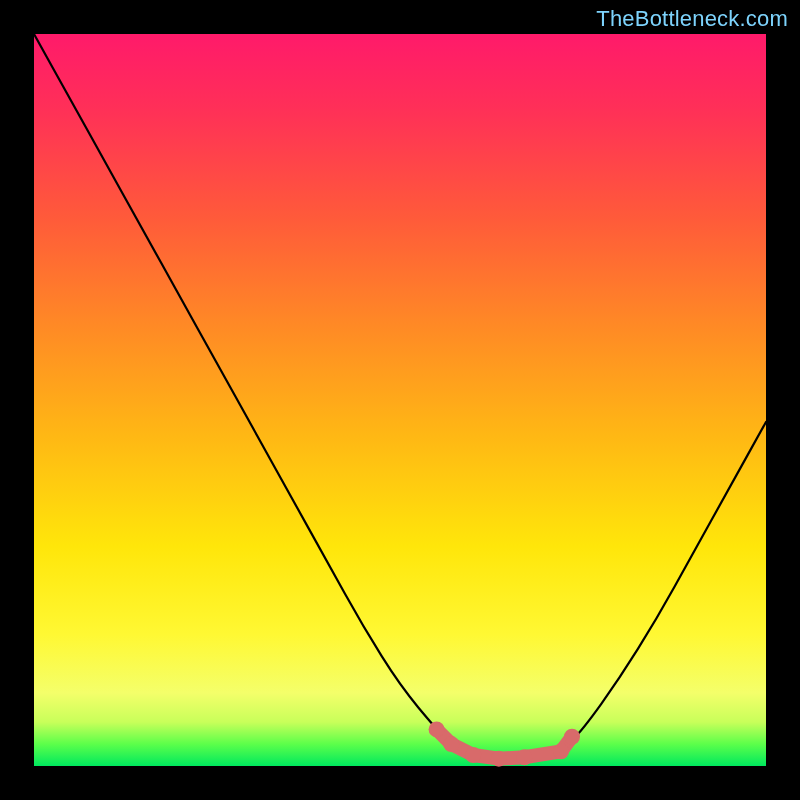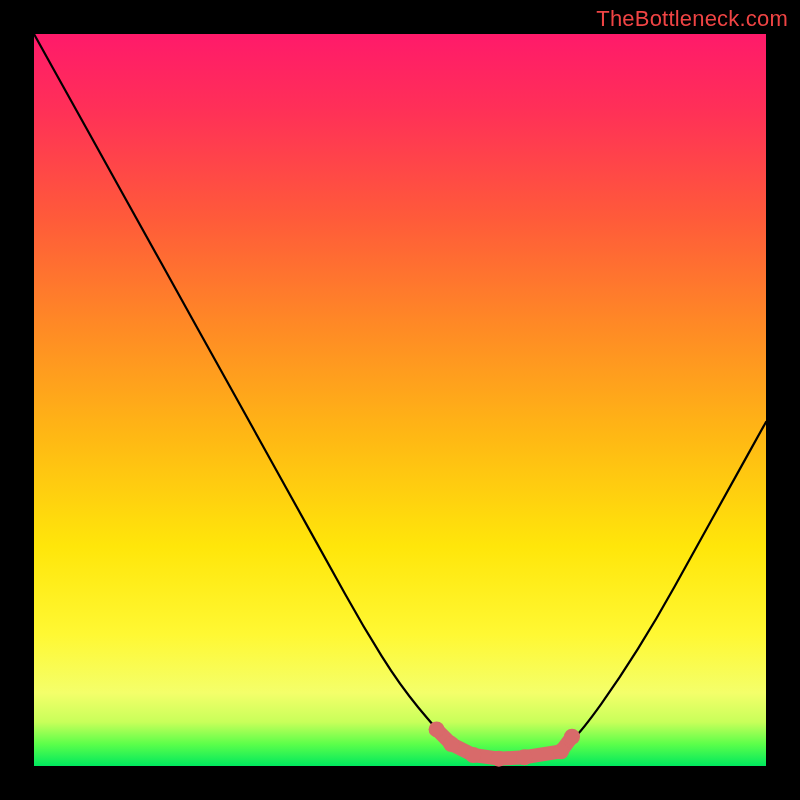--- a/index.html
+++ b/index.html
@@ -36,21 +36,21 @@
       #f4ff6a 90%,
       #c8ff5a 94%,
       #5cff4a 97%,
       #00e85e 100%
     );
   }
   .watermark {
     position: absolute;
     top: 6px;
     right: 12px;
-    color: #ef4444;
+    color: #7dd3fc;
     font-size: 22px;
     font-weight: 500;
     letter-spacing: 0.2px;
     user-select: none;
   }
   svg.curve {
     position: absolute;
     left: 0;
     top: 0;
     width: 732px;

